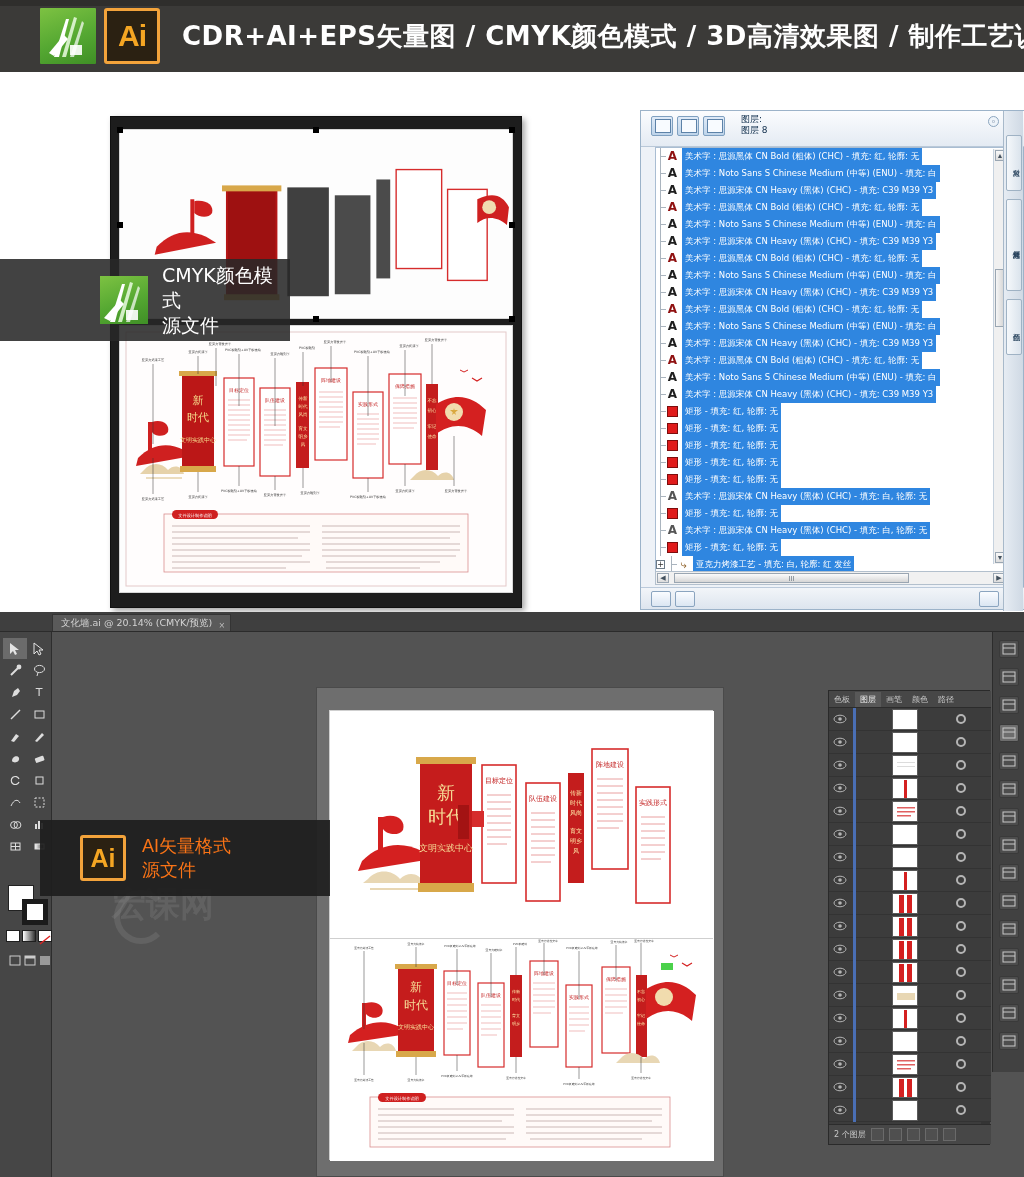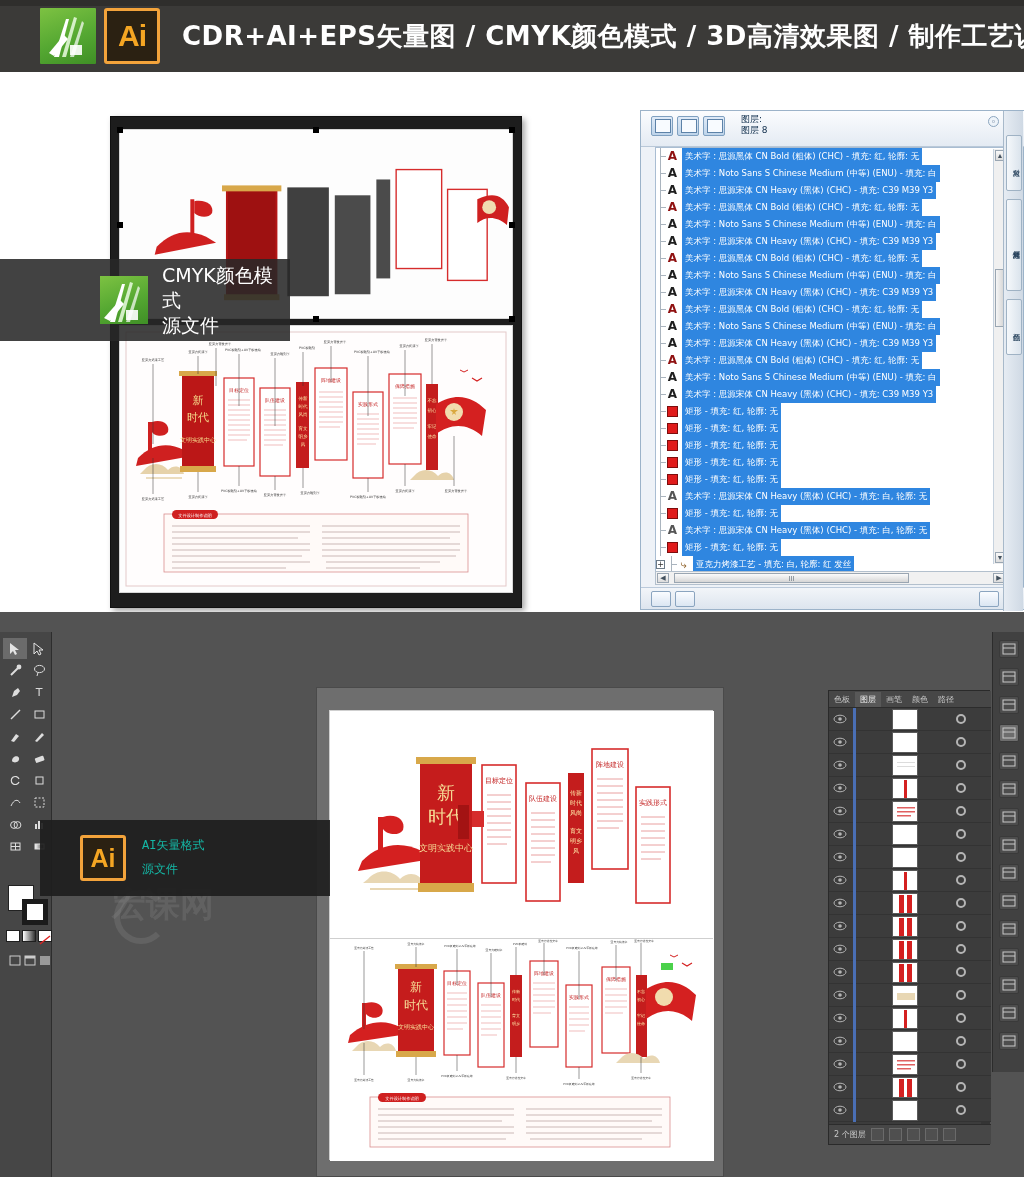--- a/index.html
+++ b/index.html
@@ -731,20 +731,26 @@
       <div class="docker-tabs">
         <div class="dtab" style="top:24px; height:56px;">对象</div>
         <div class="dtab" style="top:88px; height:92px;">对象属性</div>
         <div class="dtab" style="top:188px; height:56px;">颜色</div>
       </div>
     </div>
   </div>
 
   <div class="ai-section">
 
+    <div class="ai-tabbar">
+      <div class="ai-tab">
+        <span>文化墙.ai @ 20.14% (CMYK/预览)</span>
+        <span class="x">×</span>
+      </div>
+    </div>
 
     <div class="ai-toolbar">
       <div class="tool active" style="left:3px; top:6px;">
         <svg width="12" height="14" viewBox="0 0 12 14">
             <path d="M1 1 L1 12 L4 9 L6 13 L8 12 L6 8 L10 8 Z" fill="#e4e4e4"></path>
           </svg>
         </div>
       <div class="tool" style="left:27px; top:6px;">
         <svg width="12" height="14" viewBox="0 0 12 14">
             <path d="M1 1 L1 12 L4 9 L6 13 L8 12 L6 8 L10 8 Z" fill="none" stroke="#e4e4e4" stroke-width="1"></path>
@@ -1100,21 +1106,21 @@
         </div>
       </div>
     </div>
 
     <div class="green-mark" style="position:absolute; left:661px; top:351px;"></div>
 
     <div style="position:absolute; left:40px; top:208px; width:290px; height:76px; background:rgba(30,30,30,0.92); display:flex; align-items:center;">
       <div style="width:46px;height:46px;margin-left:40px;background:#2b2112;border:3px solid #f3a33b;display:flex;align-items:center;justify-content:center;border-radius:3px;">
         <span style="color:#f5a623;font-size:25px;font-weight:bold;">Ai</span>
       </div>
-      <div style="margin-left:16px;color:#14b8a6;font-size:12px;line-height:24px;font-family:Liberation Mono, monospace;">
+      <div style="margin-left:16px;color:#f97316;font-size:18px;line-height:24px;font-family:Liberation Sans, sans-serif;">
         <div>AI矢量格式</div>
         <div>源文件</div>
       </div>
     </div>
   </div>
 
   <div class="ai-panel">
     <div class="ai-panel-tabs" id="ai-panel-tabs">
         <div class="ptab">色板</div>
         <div class="ptab active">图层</div>

